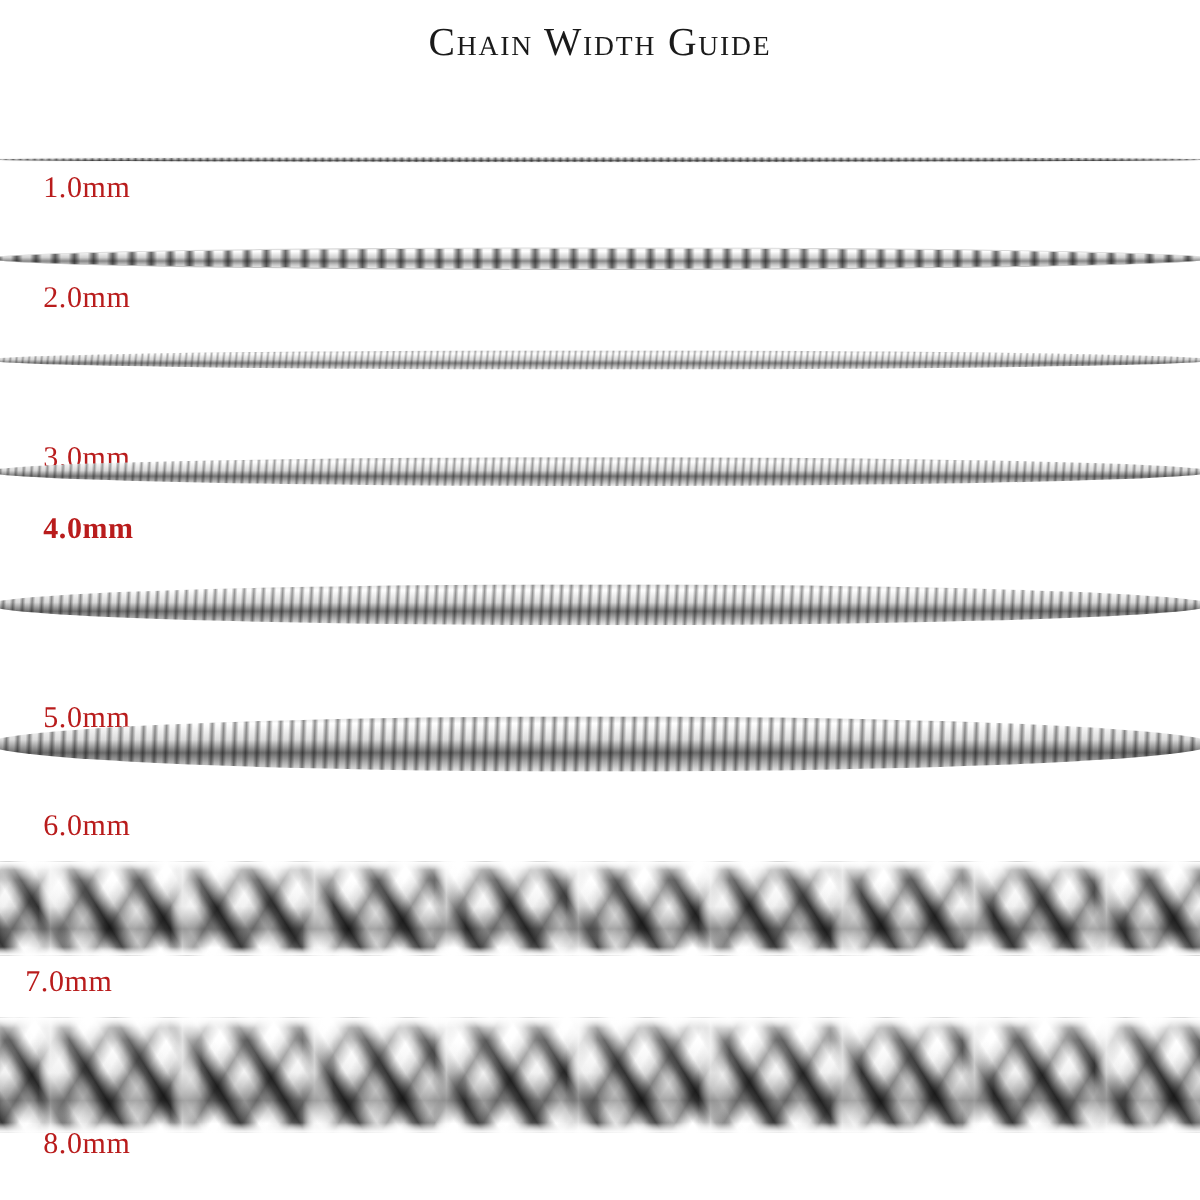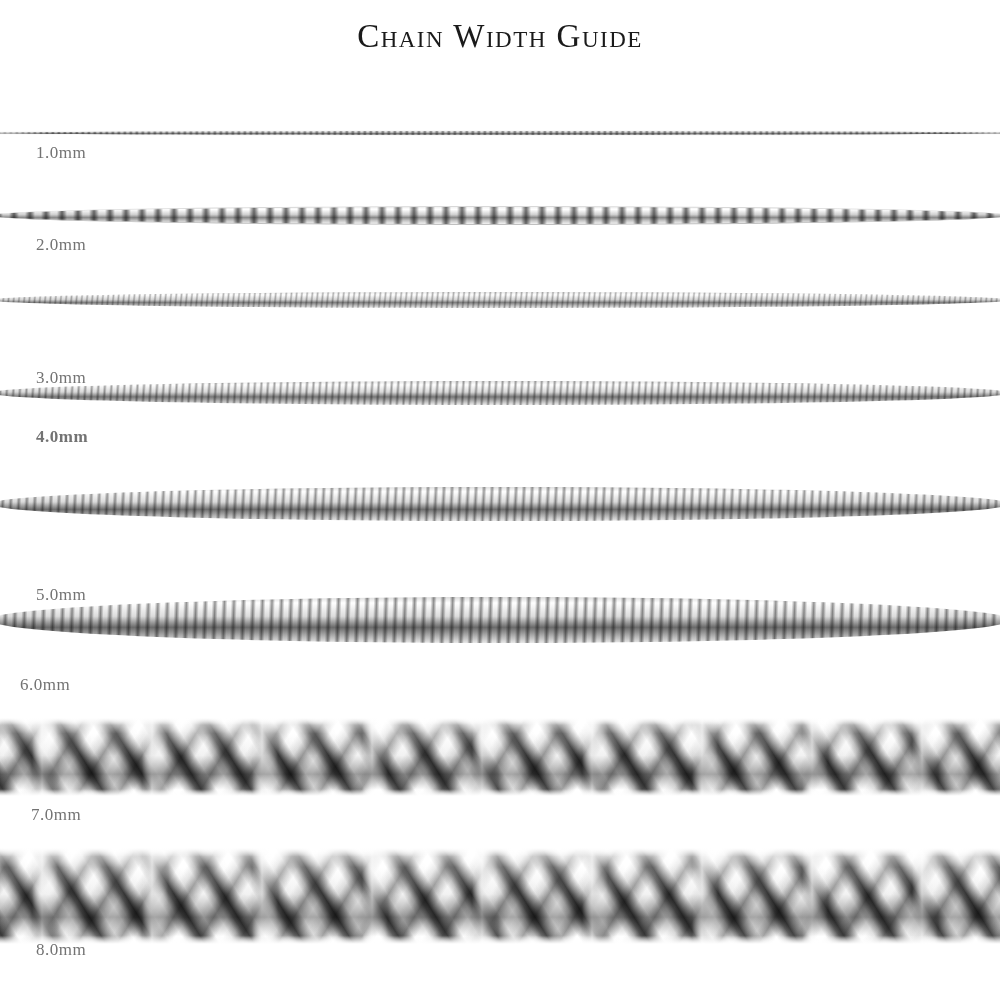--- a/index.html
+++ b/index.html
@@ -29,22 +29,22 @@
   }
   .chain-wrap {
     position: absolute;
     left: 0;
     width: 1000px;
     overflow: hidden;
   }
   .label {
     position: absolute;
     font-family: "Liberation Serif", serif;
-    font-size: 17px;
-    color: #737373;
+    font-size: 25px;
+    color: #b91c1c;
     letter-spacing: 0.5px;
   }
 
   
   .chain {
     position: absolute;
     left: -10px;
     width: 1020px;
     border-radius: 50% / 50%;
   }
@@ -234,32 +234,32 @@
   <div class="label" style="left:36px;top:427px;font-weight:bold;">4.0mm</div>
 
   <div class="chain-wrap" style="top:480px;height:52px;">
     <div class="chain c5" style="top:7px;"></div>
   </div>
   <div class="label" style="left:36px;top:545px;margin-top:40px;">5.0mm</div>
 
   <div class="chain-wrap" style="top:590px;height:64px;">
     <div class="chain c6" style="top:7px;"></div>
   </div>
-  <div class="label" style="left:20px;top:675px;">6.0mm</div>
+  <div class="label" style="left:36px;top:675px;">6.0mm</div>
 
   <div class="chain-wrap" style="top:714px;height:88px;">
     <div class="rope r7" style="top:4px;">
       <div class="strand"></div>
       <div class="strand b"></div>
       <div class="lobes"></div>
       <div class="shade"></div>
       <div class="edgefade"></div>
     </div>
   </div>
-  <div class="label" style="left:31px;top:805px;">7.0mm</div>
+  <div class="label" style="left:21px;top:805px;">7.0mm</div>
 
   <div class="chain-wrap" style="top:844px;height:106px;">
     <div class="rope r8" style="top:4px;">
       <div class="strand"></div>
       <div class="strand b"></div>
       <div class="lobes"></div>
       <div class="shade"></div>
       <div class="edgefade"></div>
     </div>
   </div>

